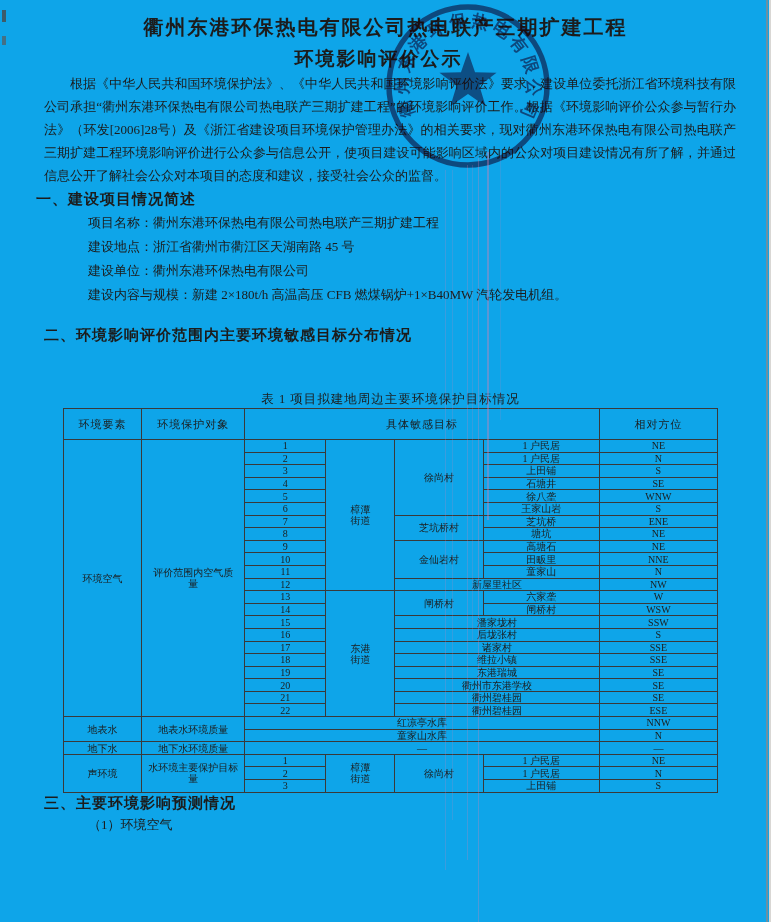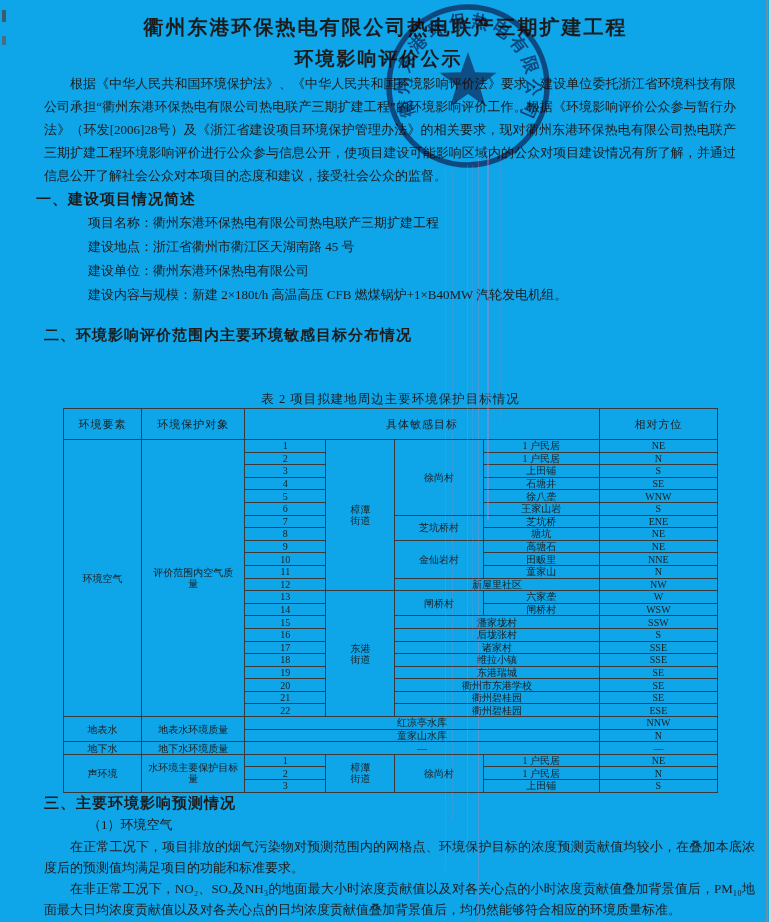--- a/index.html
+++ b/index.html
@@ -67,21 +67,21 @@
     <div>项目名称：衢州东港环保热电有限公司热电联产三期扩建工程</div>
     <div>建设地点：浙江省衢州市衢江区天湖南路 45 号</div>
     <div>建设单位：衢州东港环保热电有限公司</div>
     <div>建设内容与规模：新建 2×180t/h 高温高压 CFB 燃煤锅炉+1×B40MW 汽轮发电机组。</div>
   </div>
 
   <div class="abs sec-h sec2-h">二、环境影响评价范围内主要环境敏感目标分布情况</div>
   <div class="abs sec2-lines">
   </div>
 
-  <div class="abs caption">表 2    项目拟建地周边主要环境保护目标情况</div>
+  <div class="abs caption">表 1    项目拟建地周边主要环境保护目标情况</div>
 
   <table id="epa-table" class="abs epa-table">
       <colgroup>
         <col style="width: 78px;">
         <col style="width: 103px;">
         <col style="width: 81px;">
         <col style="width: 69px;">
         <col style="width: 88px;">
         <col style="width: 116px;">
         <col style="width: 118px;">
@@ -251,24 +251,20 @@
         <tr>
           <td>3</td>
           <td>上田铺</td>
           <td>S</td>
         </tr>
       </tbody>
     </table>
 
   <div class="abs sec-h sec3-h">三、主要环境影响预测情况</div>
   <div class="abs sec3-sub">（1）环境空气</div>
-  <div class="abs sec3-body">
-    <p>在正常工况下，项目排放的烟气污染物对预测范围内的网格点、环境保护目标的浓度预测贡献值均较小，在叠加本底浓度后的预测值均满足项目的功能和标准要求。</p>
-    <p>在非正常工况下，NO₂、SOₓ及NH₃的地面最大小时浓度贡献值以及对各关心点的小时浓度贡献值叠加背景值后，PM₁₀地面最大日均浓度贡献值以及对各关心点的日均浓度贡献值叠加背景值后，均仍然能够符合相应的环境质量标准。</p>
-  </div>
 
   <svg class="abs seal" viewBox="0 0 172 172" width="172" height="172">
     <defs>
       <path id="sealArc" d="M 34,114 A 60,60 0 1 1 138,114" fill="none"></path>
     </defs>
     <circle cx="86" cy="84" r="79" fill="none" stroke="#da4a6b" stroke-width="5.5" opacity="0.9"></circle>
     <polygon fill="#da4a6b" opacity="0.85" transform="translate(86,80)" points="0,-30 7.05,-9.71 28.53,-9.27 11.41,3.71 17.63,24.27 0,12 -17.63,24.27 -11.41,3.71 -28.53,-9.27 -7.05,-9.71"></polygon>
     <text font-size="17" fill="#da4a6b" opacity="0.9">
       <textPath href="#sealArc" startOffset="2">衢州东港环保热电有限公司</textPath>
     </text>

